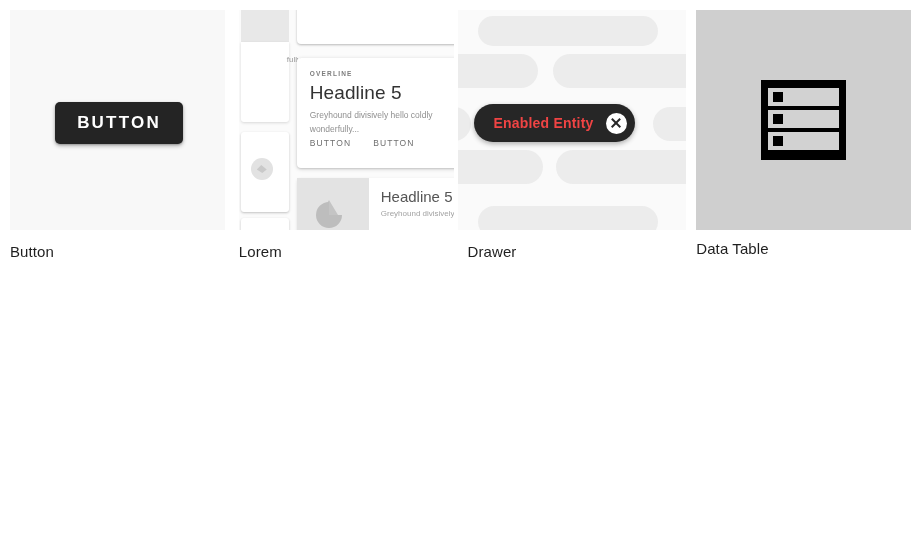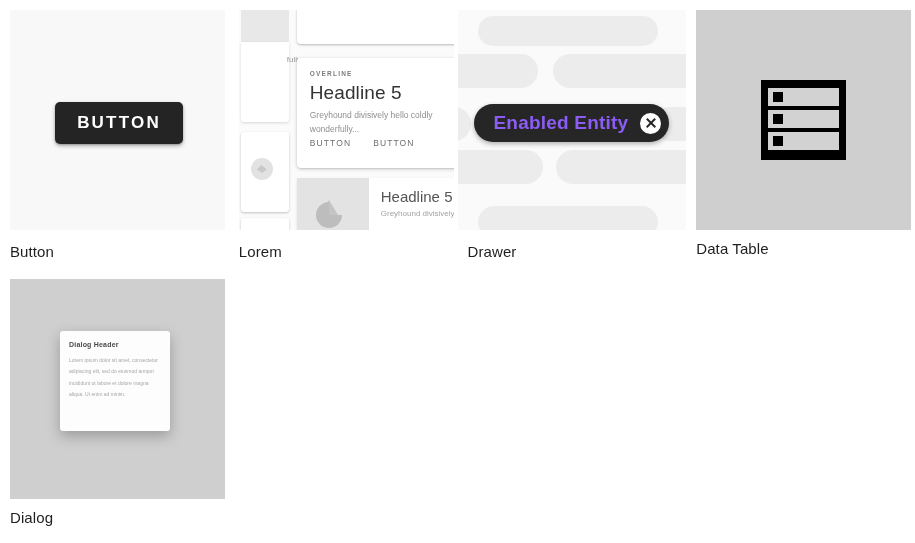--- a/index.html
+++ b/index.html
@@ -140,21 +140,21 @@
   .g6 { left: -20px; top: 140px; width: 105px; height: 34px; }
   .g7 { left: 98px;  top: 140px; width: 150px; height: 34px; }
   .g8 { left: 20px;  top: 196px; width: 180px; height: 32px; }
   .chip {
     position: absolute; left: 16px; top: 94px;
     height: 38px; padding: 0 8px 0 20px;
     background: #262626; border-radius: 19px;
     display: flex; align-items: center; gap: 12px;
     box-shadow: 0 2px 5px rgba(0,0,0,.3);
   }
-  .chip-label { color: #8b5cf6; font-size: 19px; font-weight: bold; letter-spacing: .2px; }
+  .chip-label { color: #ef4444; font-size: 14px; font-weight: bold; letter-spacing: .2px; }
   .chip-close {
     width: 21px; height: 21px; border-radius: 50%;
     background: #fff; position: relative; flex: none;
   }
   .chip-close::before, .chip-close::after {
     content: ""; position: absolute; left: 4.5px; top: 9.5px;
     width: 12px; height: 2.2px; background: #262626;
   }
   .chip-close::before { transform: rotate(45deg); }
   .chip-close::after  { transform: rotate(-45deg); }
@@ -268,25 +268,16 @@
     <div class="tile t-datatable">
       <div class="dt-icon">
         <div class="dt-row"></div>
         <div class="dt-row"></div>
         <div class="dt-row"></div>
       </div>
     </div>
     <div class="label">Data Table</div>
   </div>
 
-  <div class="cell row2">
-    <div class="tile t-dialog">
-      <div class="dialog">
-        <div class="dlg-title">Dialog Header</div>
-        <div class="dlg-body">Lorem ipsum dolor sit amet, consectetur adipiscing elit, sed do eiusmod tempor incididunt ut labore et dolore magna aliqua. Ut enim ad minim.</div>
-      </div>
-    </div>
-    <div class="label">Dialog</div>
-  </div>
 
 
 
 </div>
 
 </body></html>

